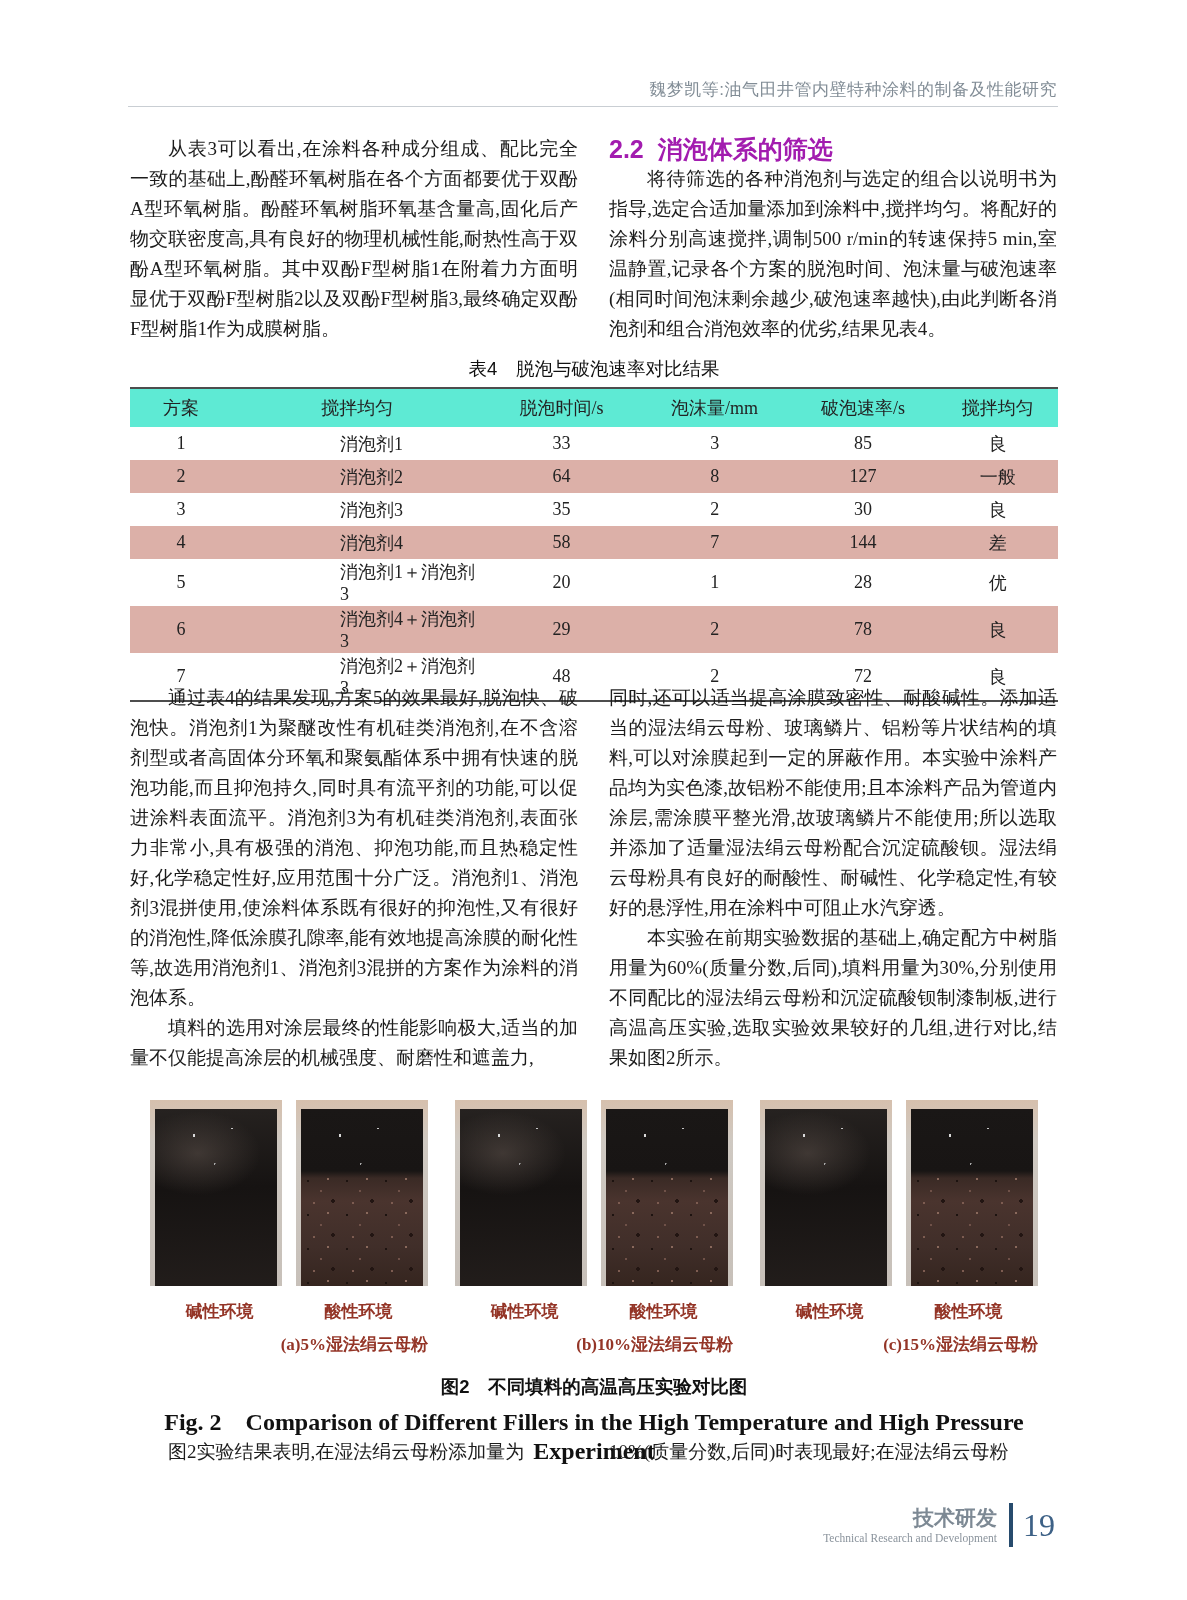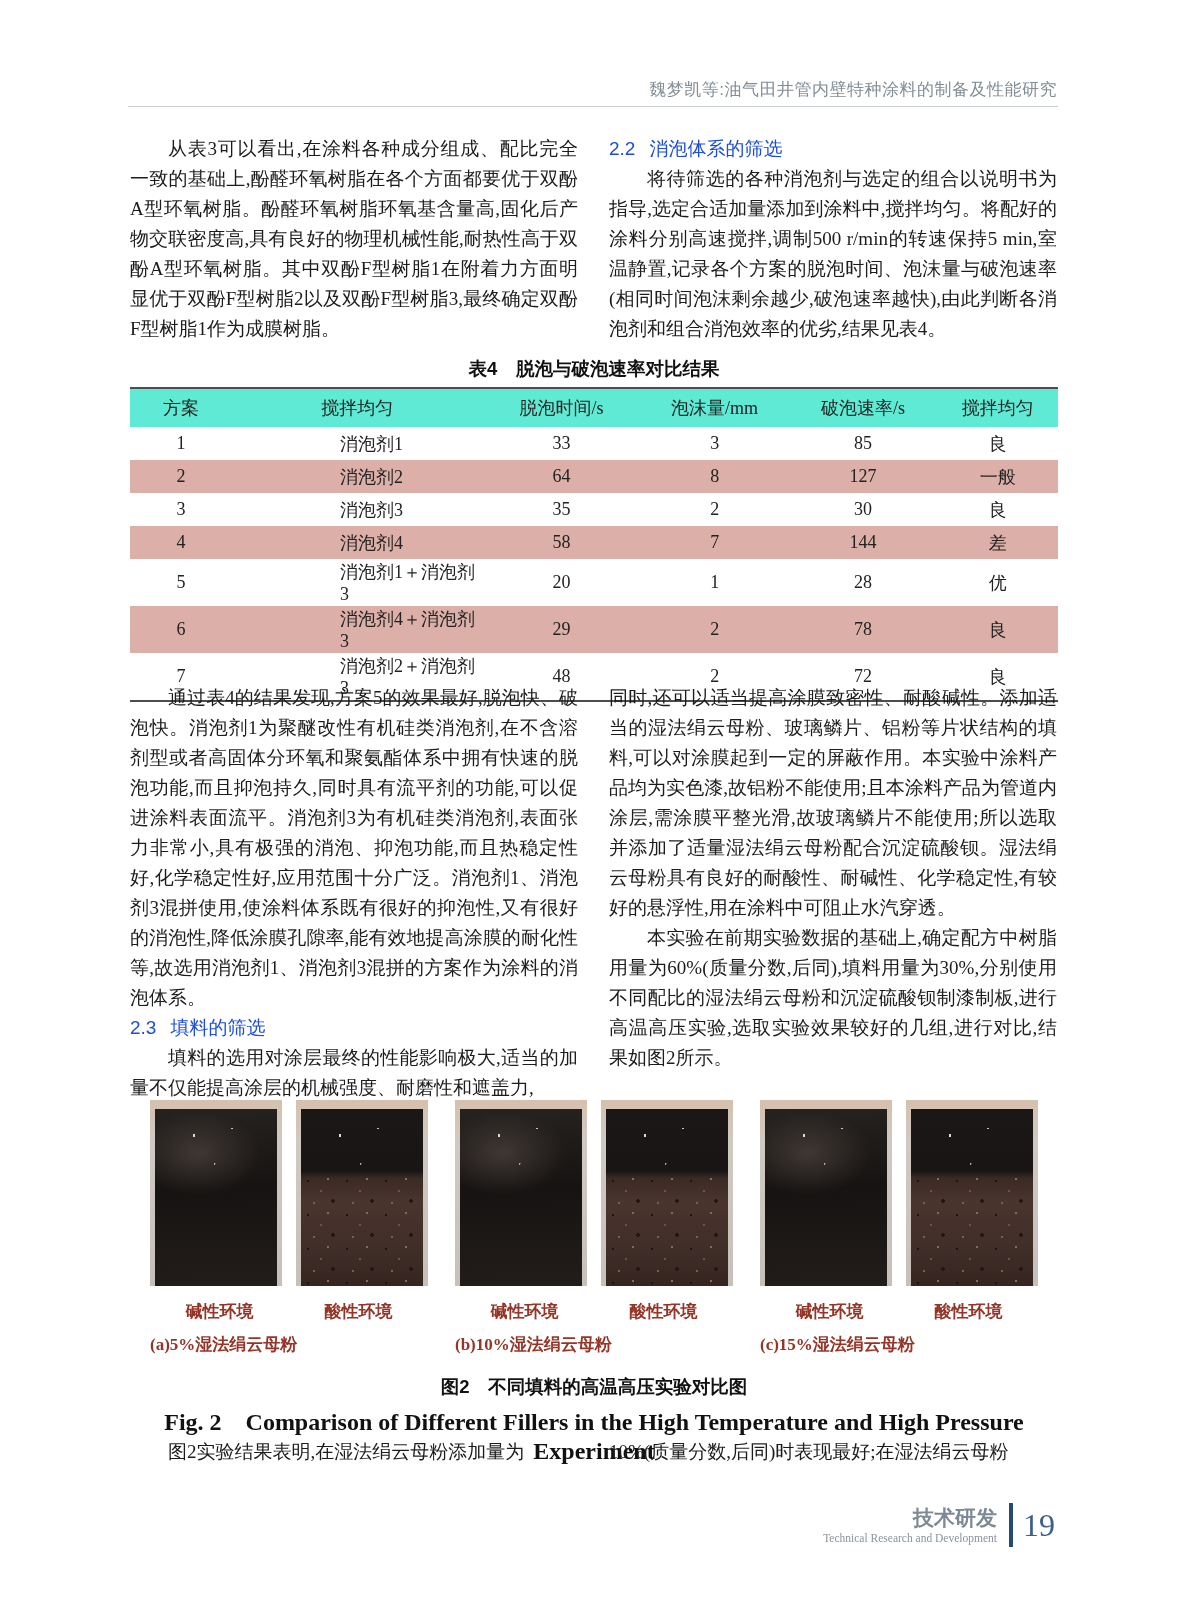--- a/index.html
+++ b/index.html
@@ -18,29 +18,29 @@
   
   .col{position:absolute;width:448px;font-size:19px;line-height:30px;text-align:justify;word-break:break-all;}
   .col p{margin:0;}
   .ind{text-indent:2em;}
   .col-l{left:130px;}
   .col-r{left:609px;}
   .row1{top:134px;}
   .row2{top:683px;}
   .row3{top:1437px;}
   .sec-head{
-    font-family:"Liberation Sans","DejaVu Sans",sans-serif;font-weight:normal;
-    font-size:19px;color:#1d4ed8;margin:3px 0 3px 0;text-indent:0;
+    font-family:"Liberation Sans","DejaVu Sans",sans-serif;font-weight:bold;
+    font-size:25px;color:#a21caf;margin:3px 0 3px 0;text-indent:0;
   }
   .sec-head .sec-num{margin-right:14px;}
   
   .tbl-wrap{position:absolute;top:356px;left:130px;width:928px;}
   .tbl-title-cn{
     text-align:center;font-family:"Liberation Sans","DejaVu Sans",sans-serif;
-    font-weight:bold;font-size:18.5px;color:#111;margin-bottom:6px;
+    font-weight:normal;font-size:18.5px;color:#111;margin-bottom:6px;
   }
   .tbl-title-en{
     text-align:center;font-family:"Liberation Serif","DejaVu Serif",serif;
     font-weight:bold;font-size:18px;color:#111;margin-bottom:8px;
   }
   table.data{
     width:100%;border-collapse:collapse;font-size:18px;
     border-top:2px solid #4d4d4d;border-bottom:2px solid #4d4d4d;
   }
   table.data th{
@@ -78,21 +78,21 @@
     background-image:
       radial-gradient(circle 2.4px at 7px 6px,#1d1310 60%,transparent 65%),
       radial-gradient(circle 1.7px at 20px 16px,#6f5148 60%,transparent 65%),
       radial-gradient(circle 3px at 32px 26px,#221512 60%,transparent 65%),
       radial-gradient(circle 1.5px at 13px 28px,#7d5c51 60%,transparent 65%),
       radial-gradient(circle 1.3px at 27px 4px,#8a695c 60%,transparent 65%);
     background-size:39px 34px;
   }
   .fig-labels{display:flex;justify-content:space-around;margin-top:14px;
     font-size:17px;color:#943527;font-weight:600;}
-  .fig-subcap{text-align:left;margin-top:10px;font-size:17px;color:#943527;font-weight:600;}
+  .fig-subcap{text-align:right;margin-top:10px;font-size:17px;color:#943527;font-weight:600;}
   .fig-cap-cn{
     text-align:center;margin-top:18px;font-family:"Liberation Sans","DejaVu Sans",sans-serif;
     font-weight:bold;font-size:18.5px;color:#111;
   }
   .fig-cap-en{
     text-align:center;margin-top:7px;font-family:"Liberation Serif","DejaVu Serif",serif;
     font-weight:bold;font-size:24px;color:#111;
   }
   
   .footer{position:absolute;top:1503px;right:132px;display:flex;align-items:center;}
@@ -194,21 +194,20 @@
           <td>2</td>
           <td>72</td>
           <td>良</td>
       </tr>
     </tbody>
   </table>
 </div>
 
 <div class="col col-l row2">
   <p class="ind">通过表4的结果发现,方案5的效果最好,脱泡快、破泡快。消泡剂1为聚醚改性有机硅类消泡剂,在不含溶剂型或者高固体分环氧和聚氨酯体系中拥有快速的脱泡功能,而且抑泡持久,同时具有流平剂的功能,可以促进涂料表面流平。消泡剂3为有机硅类消泡剂,表面张力非常小,具有极强的消泡、抑泡功能,而且热稳定性好,化学稳定性好,应用范围十分广泛。消泡剂1、消泡剂3混拼使用,使涂料体系既有很好的抑泡性,又有很好的消泡性,降低涂膜孔隙率,能有效地提高涂膜的耐化性等,故选用消泡剂1、消泡剂3混拼的方案作为涂料的消泡体系。</p>
-  <p class="sec-head"><span class="sec-num">2.3</span><span>填料的筛选</span></p>
   <p class="ind">填料的选用对涂层最终的性能影响极大,适当的加量不仅能提高涂层的机械强度、耐磨性和遮盖力,</p>
 </div>
 <div class="col col-r row2">
   <p>同时,还可以适当提高涂膜致密性、耐酸碱性。添加适当的湿法绢云母粉、玻璃鳞片、铝粉等片状结构的填料,可以对涂膜起到一定的屏蔽作用。本实验中涂料产品均为实色漆,故铝粉不能使用;且本涂料产品为管道内涂层,需涂膜平整光滑,故玻璃鳞片不能使用;所以选取并添加了适量湿法绢云母粉配合沉淀硫酸钡。湿法绢云母粉具有良好的耐酸性、耐碱性、化学稳定性,有较好的悬浮性,用在涂料中可阻止水汽穿透。</p>
   <p class="ind">本实验在前期实验数据的基础上,确定配方中树脂用量为60%(质量分数,后同),填料用量为30%,分别使用不同配比的湿法绢云母粉和沉淀硫酸钡制漆制板,进行高温高压实验,选取实验效果较好的几组,进行对比,结果如图2所示。</p>
 </div>
 
 <div class="figure">
   <div class="fig-groups">
     <div class="fig-group">

